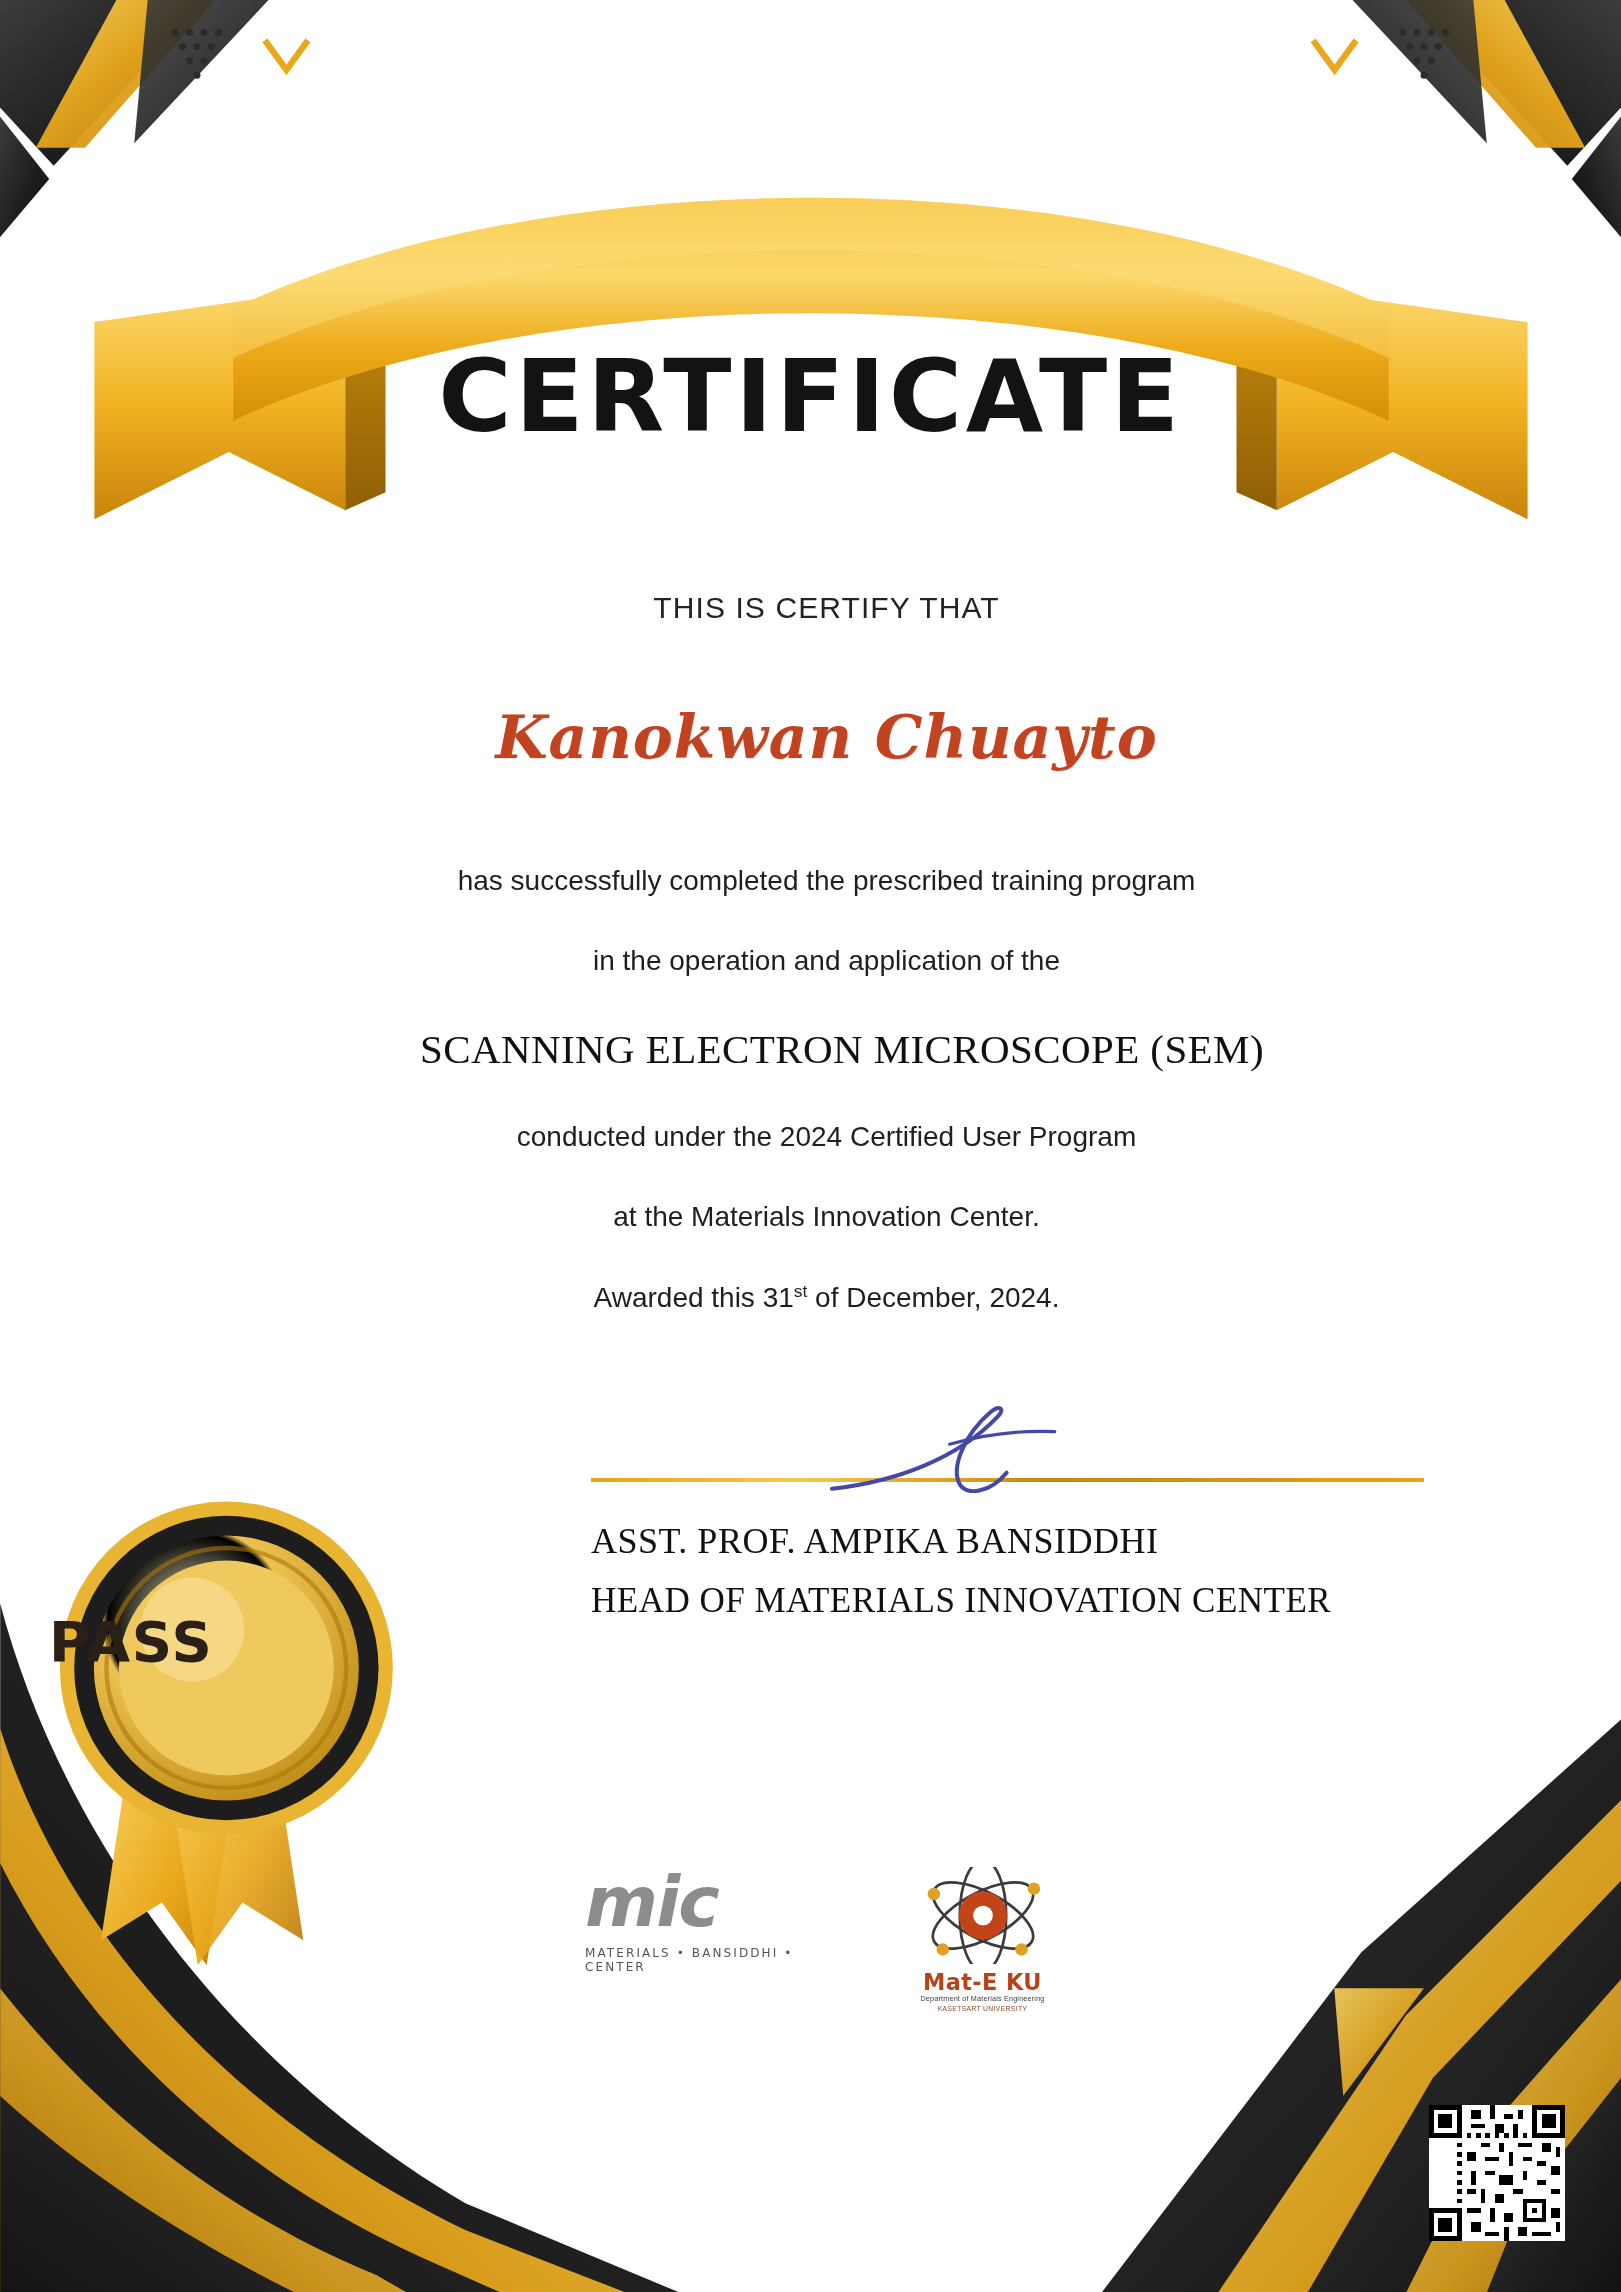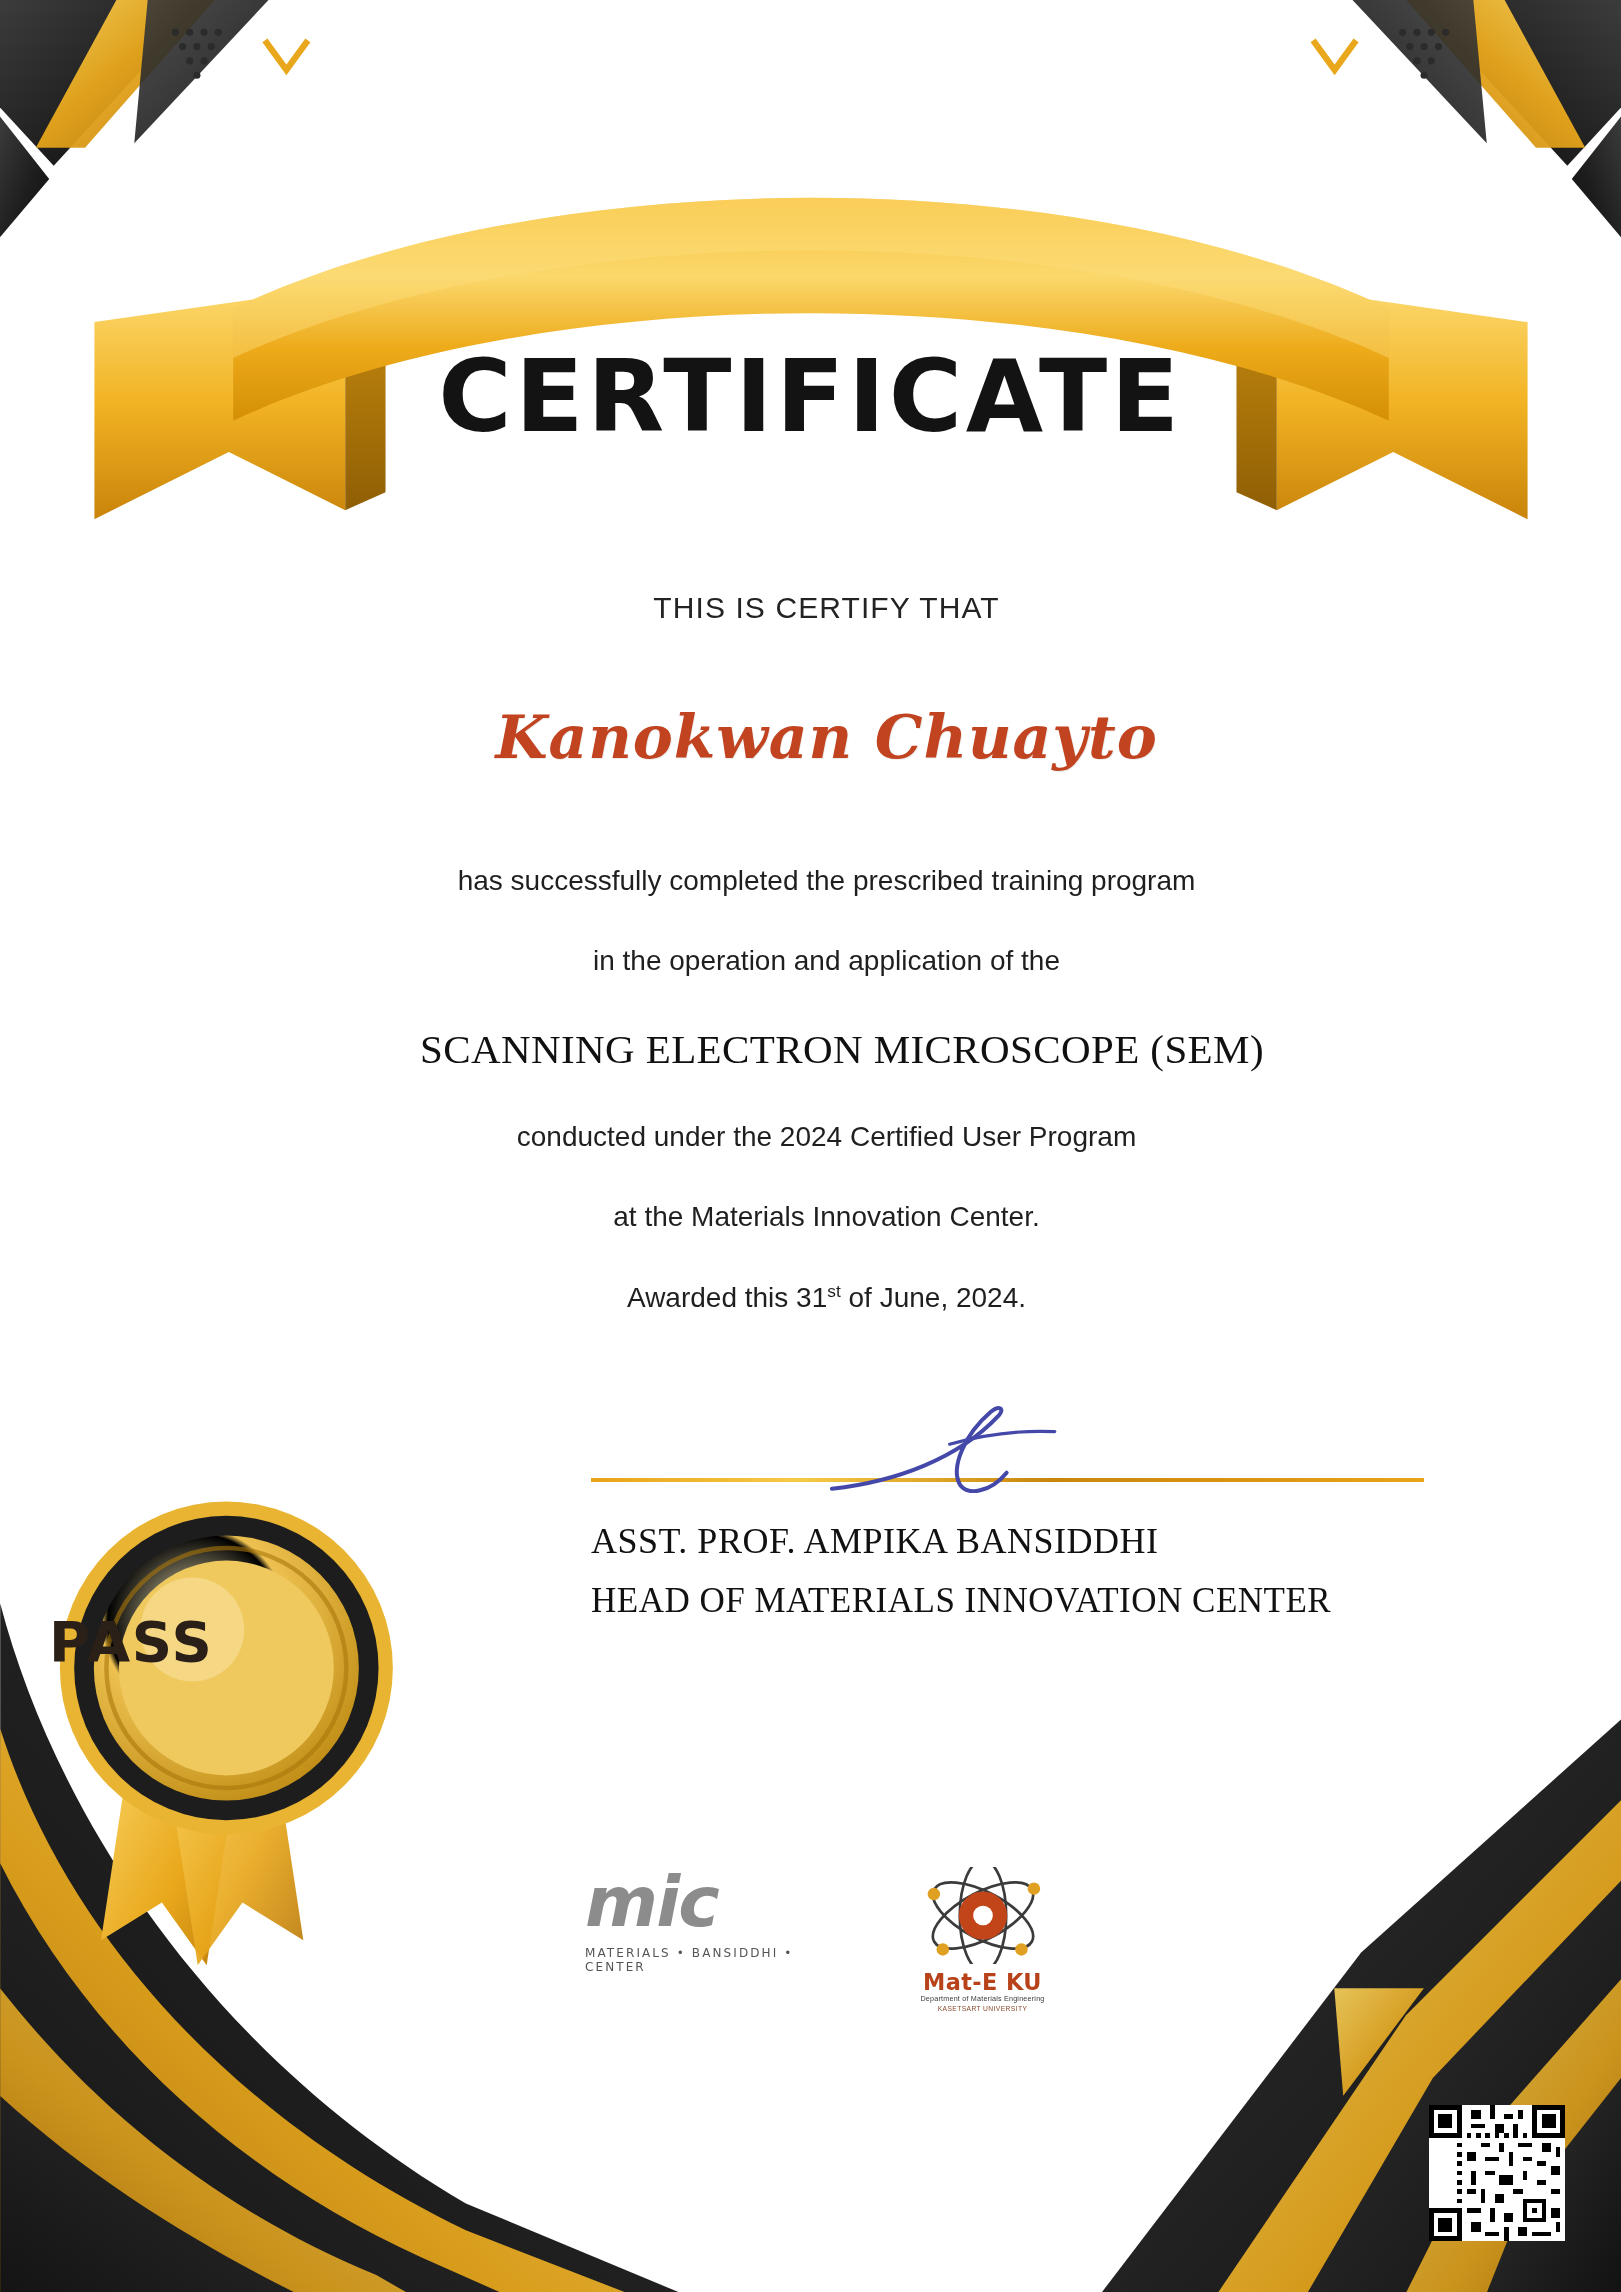--- a/index.html
+++ b/index.html
@@ -377,21 +377,21 @@
 
     <p class="line-2">in the operation and application of the</p>
 
     <p class="course-title">SCANNING ELECTRON MICROSCOPE (SEM)</p>
 
     <p class="line-4">conducted under the 2024 Certified User Program</p>
 
     <p class="line-5">at the Materials Innovation Center.</p>
 
     <p class="line-6 date-line">
-      <span>Awarded this 31</span><sup>st</sup><span> of June, 2024.</span>
+      <span>Awarded this 31</span><sup>st</sup><span> of December, 2024.</span>
     </p>
   </div>
 
   <div class="sig-area">
     <svg class="sig-mark" viewBox="0 0 320 120">
       <path d="M18 104 C 90 96, 160 70, 205 22 C 212 14, 206 10, 196 18
                C 168 42, 150 80, 162 100 C 170 112, 196 108, 214 86" fill="none" stroke="#4448a8" stroke-width="4.5" stroke-linecap="round"></path>
       <path d="M150 54 C 186 44, 226 38, 268 40" fill="none" stroke="#4448a8" stroke-width="3.5" stroke-linecap="round"></path>
     </svg>
 

